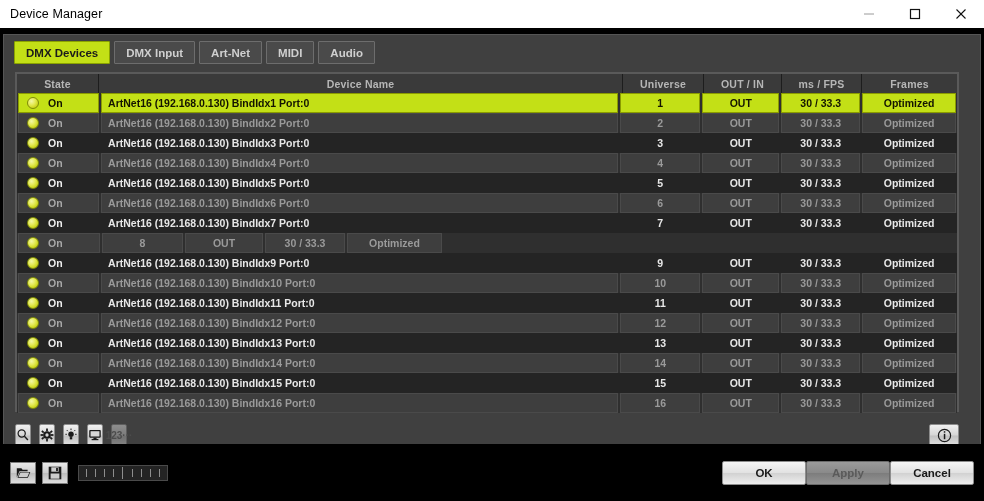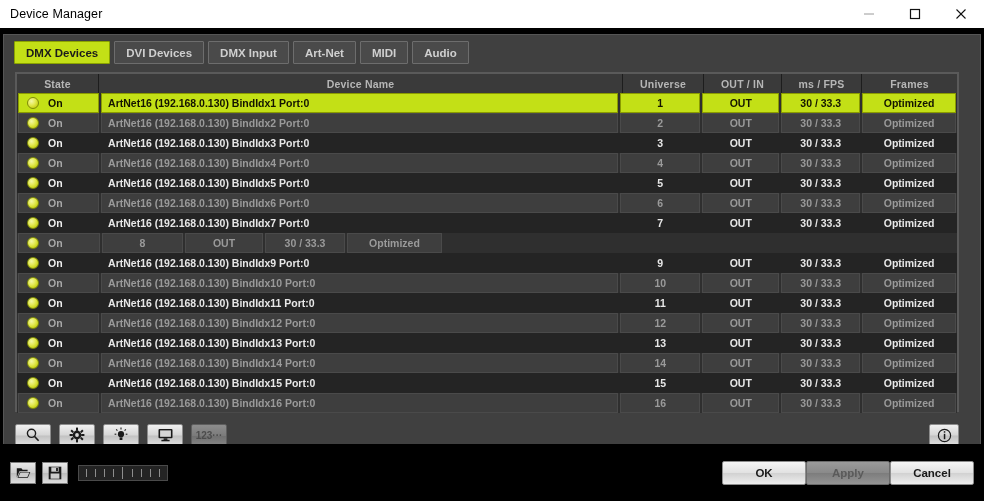--- a/index.html
+++ b/index.html
@@ -164,21 +164,21 @@
   .trow.odd  .state-label { color: #efefef; }
   .trow.sel  .state-label { color: #141400; }
 
   
   .toolrow {
     position: absolute; left: 11px; top: 385px;
     width: 944px; height: 30px;
     display: flex; align-items: center;
   }
   .tbtn {
-    width: 36px; height: 23px;
+    width: 16px; height: 23px;
     margin-right: 8px;
     background: linear-gradient(180deg,#f0f0f0 0%, #d6d6d6 48%, #c2c2c2 52%, #e2e2e2 100%);
     border: 1px solid #8c8c8c;
     border-radius: 2px;
     display: flex; align-items: center; justify-content: center;
     cursor: pointer;
   }
   .tbtn.disabled {
     background: linear-gradient(180deg,#8d8d8d 0%, #7b7b7b 50%, #6f6f6f 52%, #868686 100%);
     border: 1px solid #5e5e5e;
@@ -271,21 +271,20 @@
         </svg>
       </div>
     </div>
   </div>
 
   <div class="body-dark">
     <div class="inner-panel">
 
       <div class="tabbar" id="tabbar">
           <div class="tab active">DMX Devices</div>
-          <div class="tab">DVI Devices</div>
           <div class="tab">DMX Input</div>
           <div class="tab">Art-Net</div>
           <div class="tab">MIDI</div>
           <div class="tab">Audio</div>
         </div>
 
       <div class="table-frame">
         <div class="thead">
           <div class="th c-state">State</div>
           <div class="th c-name">Device Name</div>

